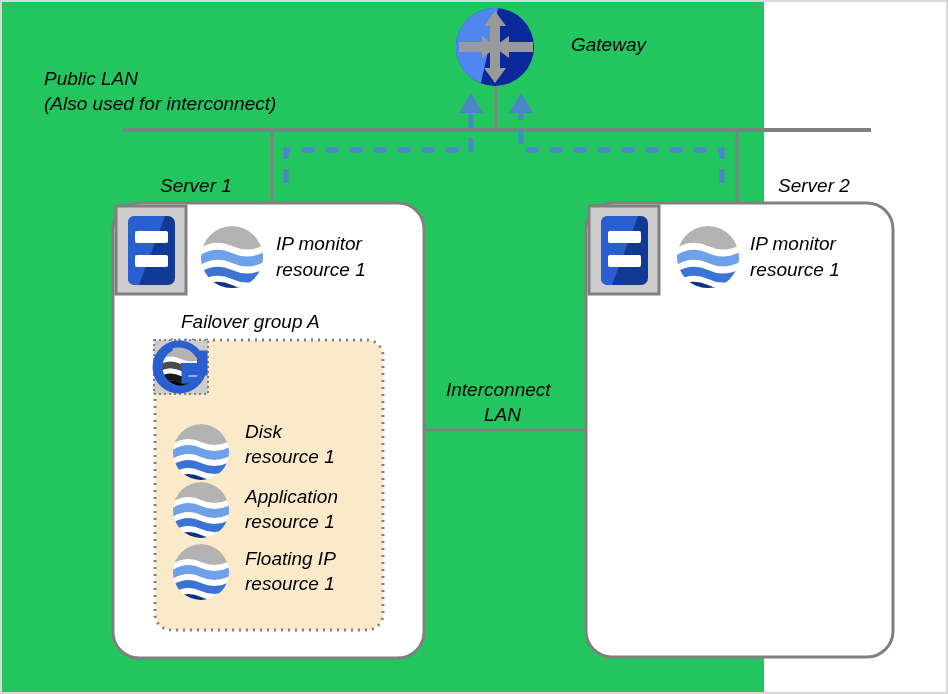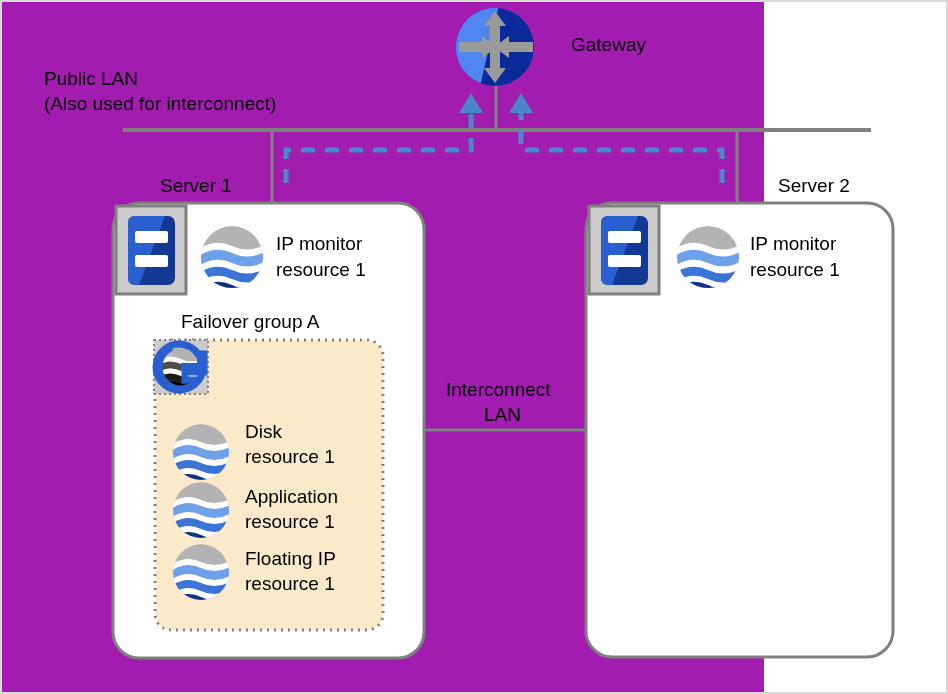--- a/index.html
+++ b/index.html
@@ -1,21 +1,21 @@
 <!DOCTYPE html>
 <html><head>
 <meta charset="utf-8">
 <style>
   html,body{margin:0;padding:0;background:#ffffff;}
   body{
     width:948px;height:694px;overflow:hidden;
     font-family:"Liberation Sans","DejaVu Sans",sans-serif;
     color:#000;
   }
-  #stage{position:relative;width:764px;height:694px;background:#a21caf;}
+  #stage{position:relative;width:764px;height:694px;background:#22c55e;font-style:italic;}
   #diagram{position:absolute;left:0;top:0;width:948px;height:694px;}
   .lbl{font-family:"Liberation Sans","DejaVu Sans",sans-serif;font-size:19px;fill:#000;}
   .frame{fill:none;stroke:#d9d9d9;stroke-width:2;}
 </style>
 </head>
 <body>
 
 <div id="stage">
   <svg id="diagram" viewBox="0 0 948 694">
 

